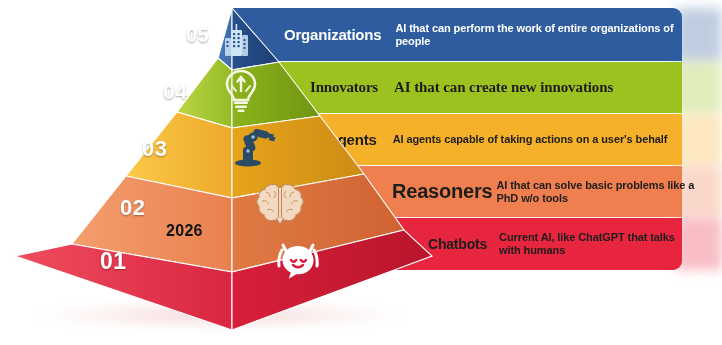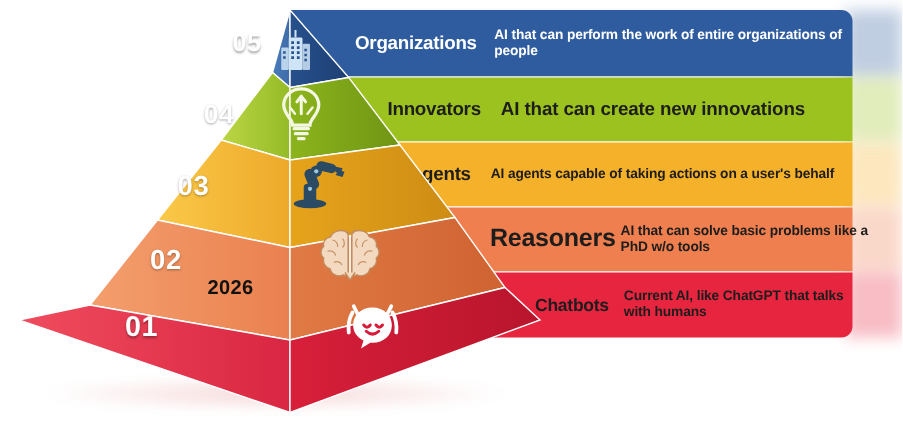--- a/index.html
+++ b/index.html
@@ -49,21 +49,21 @@
     letter-spacing: -0.2px;
   }
   .band-desc {
     font-weight: bold;
     line-height: 1.18;
     letter-spacing: -0.1px;
   }
 
   
   .band.b5 { top: 8px;   height: 53px; background:#2f5c9e; border-top-right-radius:9px; }
-  .band.b4 { top: 62px;  height: 51px; background:#9cc21f; }
+  .band.b4 { top: 62px;  height: 51px; background:#9cc21f;font-family:Liberation Serif, serif; }
   .band.b3 { top: 114px; height: 51px; background:#f6b12a; }
   .band.b2 { top: 166px; height: 51px; background:#ef7f4e; }
   .band.b1 { top: 218px; height: 52px; background:#e7253f; border-bottom-right-radius:9px; }
 
   .band.b5 .band-title { color:#ffffff; font-size:15px; }
   .band.b5 .band-desc  { color:#ffffff; font-size:11px; }
   .band.b4 .band-title { color:#1d1d1d; font-size:15px; }
   .band.b4 .band-desc  { color:#1d1d1d; font-size:15px; }
   .band.b3 .band-title { color:#1d1d1d; font-size:15px; }
   .band.b3 .band-desc  { color:#1d1d1d; font-size:11px; }

